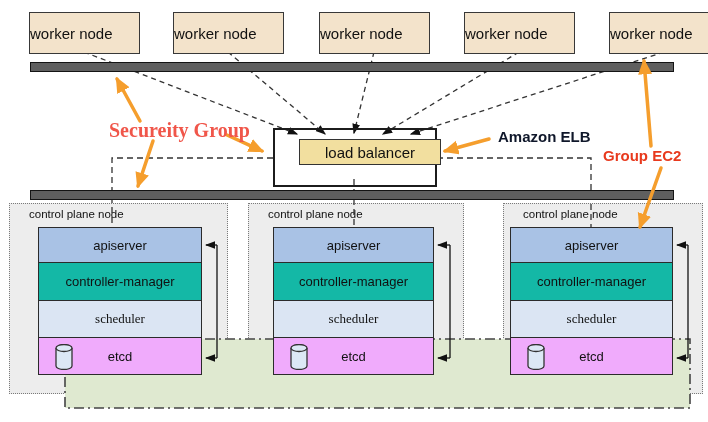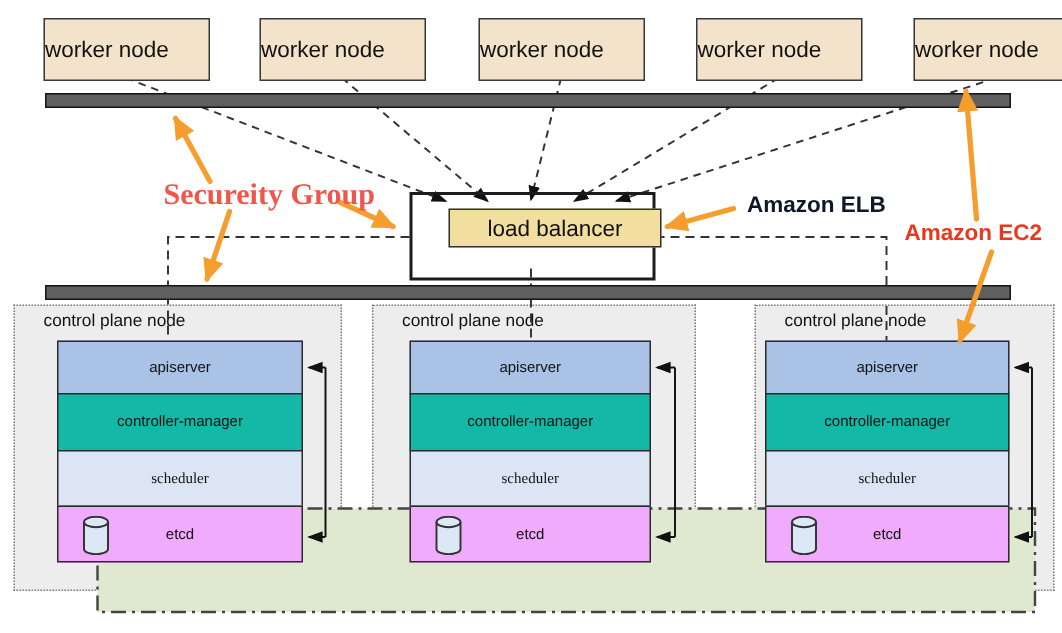--- a/index.html
+++ b/index.html
@@ -16,21 +16,21 @@
   }
   .cp-label{
     position:absolute;top:4px;left:19px;font-size:11.5px;color:#111;white-space:nowrap;
   }
 
   
   .stack{position:absolute;top:227px;}
   .row{
     box-sizing:border-box;border:1px solid #2b2b2b;margin-top:-1px;
     display:flex;align-items:center;justify-content:center;
-    font-size:10px;color:#111;position:relative;
+    font-size:13px;color:#111;position:relative;
   }
   .row.first{margin-top:0;}
   .row.apiserver{height:36px;background:#a9c2e5;}
   .row.mid{height:39px;background:#14b8a6;}
   .row.mid2{height:38px;background:#dbe5f3;font-family:Liberation Serif, serif;}
   .row.etcd{height:38px;background:#f0abfc;}
   .db-icon{position:absolute;left:15px;top:6px;width:20px;height:26px;}
 
   
   .worker{
@@ -195,16 +195,16 @@
       <line x1="153" y1="141" x2="138" y2="186" marker-end="url(#orgArrow)"></line>
       <line x1="227" y1="135" x2="262" y2="151" marker-end="url(#orgArrow)"></line>
       <line x1="489" y1="139" x2="445" y2="151" marker-end="url(#orgArrow)"></line>
       <line x1="651" y1="146" x2="644" y2="61" marker-end="url(#orgArrow)"></line>
       <line x1="661" y1="168" x2="640" y2="227" marker-end="url(#orgArrow)"></line>
     </g>
   </svg>
 
   <div class="red-label sg">Secureity Group</div>
   <div class="red-label elb">Amazon ELB</div>
-  <div class="red-label ec2">Amazon EC2</div>
+  <div class="red-label ec2">Group EC2</div>
 
 
 </div>
 
 </body></html>

